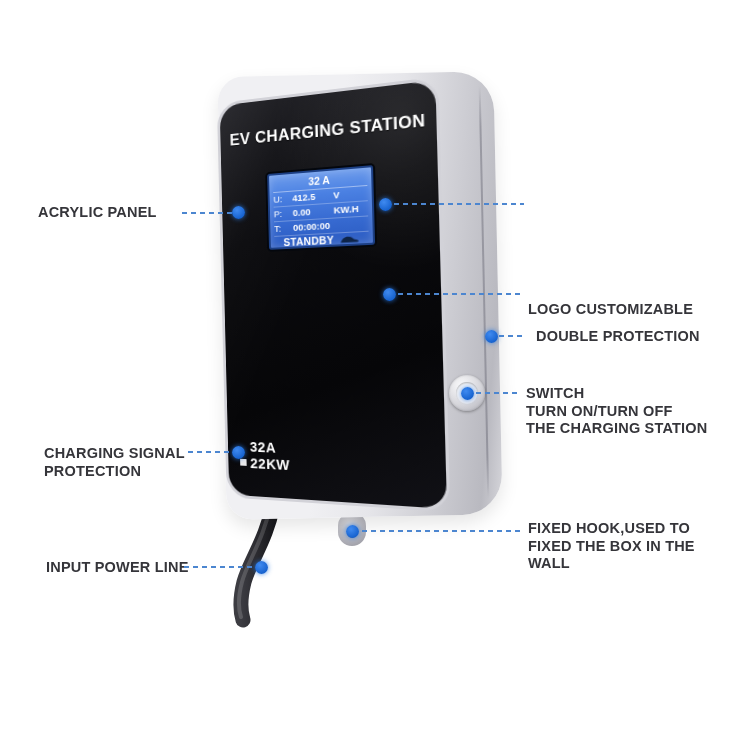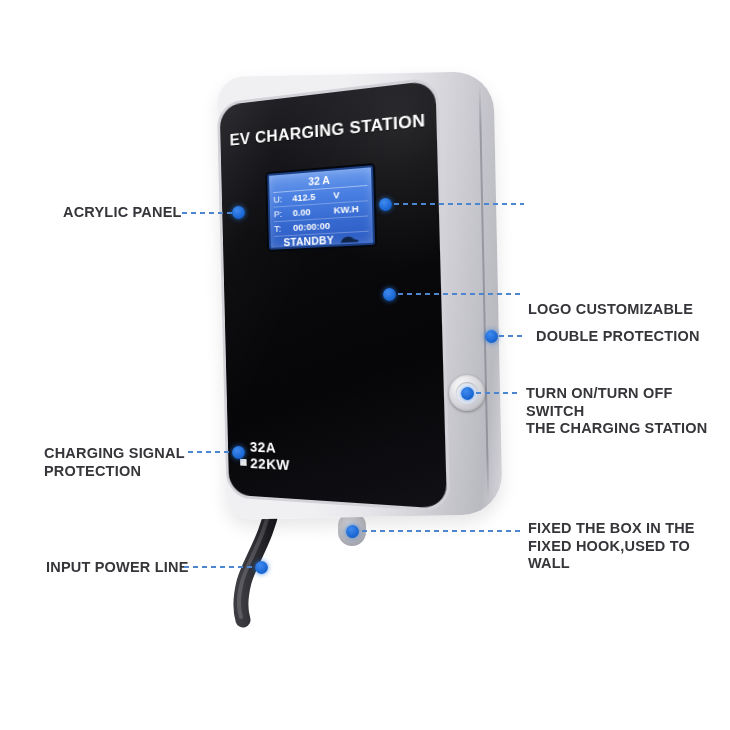--- a/index.html
+++ b/index.html
@@ -148,21 +148,21 @@
         <span class="spacer"></span>
         <span>32A</span>
       </div>
       <div class="ind-row">
         <span class="led"></span>
         <span>22KW</span>
       </div>
     </div>
   </div>
 
-  <div class="co-label" style="left:38px; top:204px;margin-left:25px;">ACRYLIC PANEL</div>
+  <div class="co-label" style="left:38px; top:204px;">ACRYLIC PANEL</div>
   <div class="dash" style="left:182px; top:212px; width:52px;"></div>
   <div class="dot" style="left:232px; top:206px;"></div>
 
   <div class="co-label" style="left:44px; top:445px;">
     <div>CHARGING SIGNAL</div>
     <div>PROTECTION</div>
   </div>
   <div class="dash" style="left:188px; top:451px; width:46px;"></div>
   <div class="dot" style="left:232px; top:446px;"></div>
 
@@ -177,26 +177,26 @@
   <div class="dash" style="left:398px; top:293px; width:124px;"></div>
   <div class="co-label" style="left:528px; top:301px;">LOGO CUSTOMIZABLE</div>
 
   <div class="dot" style="left:485px; top:330px;"></div>
   <div class="dash" style="left:499px; top:335px; width:24px;"></div>
   <div class="co-label" style="left:528px; top:328px;margin-left:8px;">DOUBLE PROTECTION</div>
 
   <div class="dot" style="left:461px; top:387px;"></div>
   <div class="dash" style="left:476px; top:392px; width:45px;"></div>
   <div class="co-label" style="left:526px; top:385px;">
+    <div>SWITCH</div>
     <div>TURN ON/TURN OFF</div>
-    <div>SWITCH</div>
     <div>THE CHARGING STATION</div>
   </div>
 
   <div class="dot" style="left:346px; top:525px;"></div>
   <div class="dash" style="left:362px; top:530px; width:158px;"></div>
   <div class="co-label" style="left:528px; top:520px;">
+    <div>FIXED HOOK,USED TO</div>
     <div>FIXED THE BOX IN THE</div>
-    <div>FIXED HOOK,USED TO</div>
     <div>WALL</div>
   </div>
 
 </div>
 
 </body></html>

